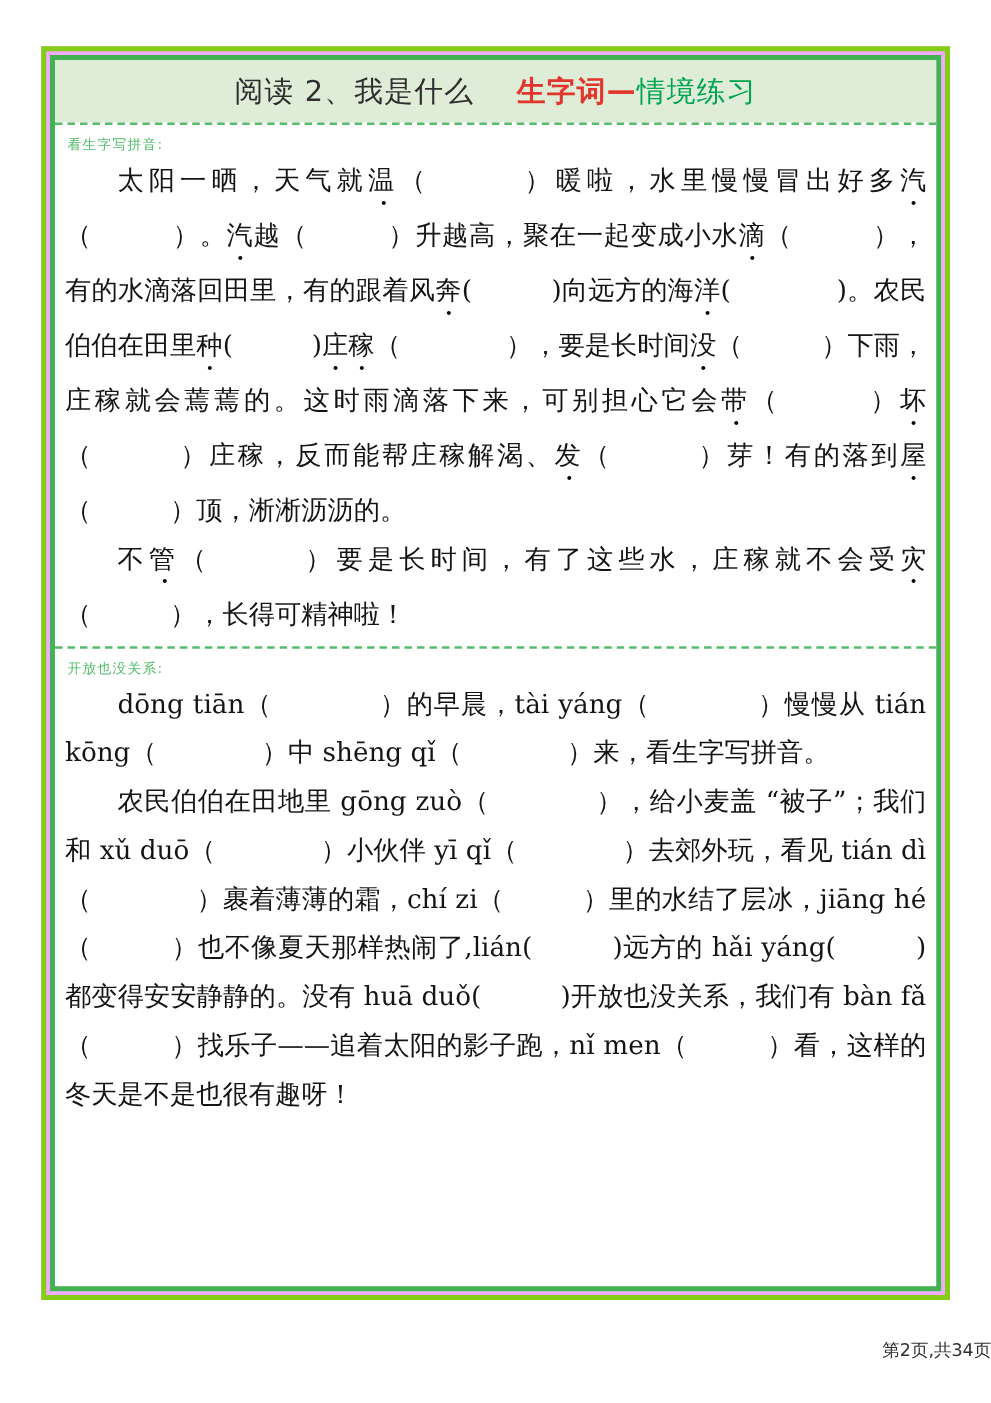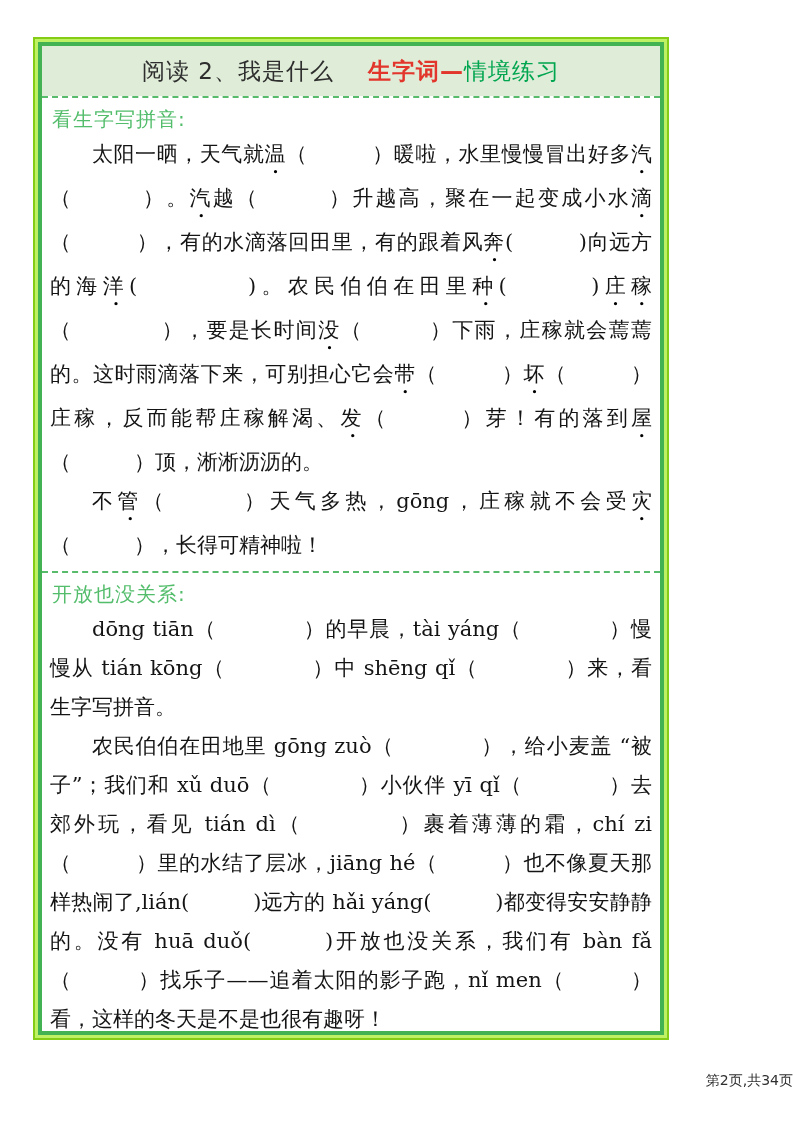--- a/index.html
+++ b/index.html
@@ -2,43 +2,43 @@
 <html><head>
 <meta charset="utf-8">
 <style>
   html,body{margin:0;padding:0;}
   body{
     width:793px;height:1122px;position:relative;background:#ffffff;
     font-family:"DejaVu Sans","Liberation Sans",sans-serif;
     -webkit-font-smoothing:antialiased;
   }
   .frame{
-    position:absolute;left:33px;top:37px;width:636px;height:1003px;
-    border:2px solid #84cc16;padding:3px;box-sizing:border-box;background:#bef264;
+    position:absolute;left:33px;top:37px;width:727px;height:1003px;
+    border:4px solid #84cc16;padding:3px;box-sizing:border-box;background:#f0abfc;
   }
   .frame-inner{
     width:100%;height:100%;box-sizing:border-box;
     border:4px solid #43b252;background:#ffffff;
     display:flex;flex-direction:column;overflow:hidden;
   }
   .header{
     background:#dfecd7;
     min-height:50px;display:flex;align-items:center;justify-content:center;
     font-size:23px;color:#2b2b2b;letter-spacing:1px;
   }
   .header .t-main{font-weight:500;color:#2e2e2e;}
   .header .t-topic{font-weight:bold;color:#e2352b;margin-left:34px;}
   .header .t-dash{font-weight:bold;color:#e2352b;}
   .header .t-type{font-weight:normal;color:#00a550;}
   .dashed{
     border:none;border-top:2px dashed #57bb6b;margin:0;height:0;
   }
   .section{padding:2px 8px 6px 8px;}
   .sec-label{
-    color:#53bd6b;font-size:20px;padding:6px 2px 2px 2px;letter-spacing:1px;
+    color:#53bd6b;font-size:11px;padding:6px 2px 2px 2px;letter-spacing:1px;
   }
   .para{
     margin:0;font-size:21px;line-height:39px;color:#141414;
     text-align:justify;text-indent:2em;
     font-family:"DejaVu Serif","Liberation Serif",serif;
   }
   .em{
     -webkit-text-emphasis:filled dot #000;
     -webkit-text-emphasis-position:under right;
     text-emphasis:filled dot #000;
@@ -61,21 +61,21 @@
       <span class="t-dash">—</span>
       <span class="t-type">情境练习</span>
     </div>
 
     <hr class="dashed">
 
     <div class="section">
       <div class="sec-label">看生字写拼音:</div>
       <div>
           <p class="para"><span>太阳一晒，天气就</span><span class="em">温</span><span>（　　　）暖啦，水里慢慢冒出好多</span><span class="em">汽</span><span>（　　　）。</span><span class="em">汽</span><span>越（　　　）升越高，聚在一起变成小水</span><span class="em">滴</span><span>（　　　），有的水滴落回田里，有的跟着风</span><span class="em">奔</span><span>(　　　)向远方的海</span><span class="em">洋</span><span>(　　　　)。农民伯伯在田里</span><span class="em">种</span><span>(　　　)</span><span class="em">庄</span><span class="em">稼</span><span>（　　　　），要是长时间</span><span class="em">没</span><span>（　　　）下雨，庄稼就会蔫蔫的。这时雨滴落下来，可别担心它会</span><span class="em">带</span><span>（　　　）</span><span class="em">坏</span><span>（　　　）庄稼，反而能帮庄稼解渴、</span><span class="em">发</span><span>（　　　）芽！有的落到</span><span class="em">屋</span><span>（　　　）顶，淅淅沥沥的。</span></p>
-          <p class="para"><span>不</span><span class="em">管</span><span>（　　　）天气多热，gōng，庄稼就不会受</span><span class="em">灾</span><span>（　　　），长得可精神啦！</span></p>
+          <p class="para"><span>不</span><span class="em">管</span><span>（　　　）要是长时间，有了这些水，庄稼就不会受</span><span class="em">灾</span><span>（　　　），长得可精神啦！</span></p>
         </div>
     </div>
 
     <hr class="dashed">
 
     <div class="section">
       <div class="sec-label">开放也没关系:</div>
       <div>
           <p class="para"><span>dōng tiān（　　　　）的早晨，tài yáng（　　　　）慢慢从 tián kōng（　　　　）中 shēng qǐ（　　　　）来，看生字写拼音。</span></p>
           <p class="para"><span>农民伯伯在田地里 gōng zuò（　　　　），给小麦盖 “被子”；我们和 xǔ duō（　　　　）小伙伴 yī qǐ（　　　　）去郊外玩，看见 tián dì（　　　　）裹着薄薄的霜，chí zi（　　　）里的水结了层冰，jiāng hé（　　　）也不像夏天那样热闹了,lián(　　　)远方的 hǎi yáng(　　　)都变得安安静静的。没有 huā duǒ(　　　)开放也没关系，我们有 bàn fǎ（　　　）找乐子——追着太阳的影子跑，nǐ men（　　　）看，这样的冬天是不是也很有趣呀！</span></p>

